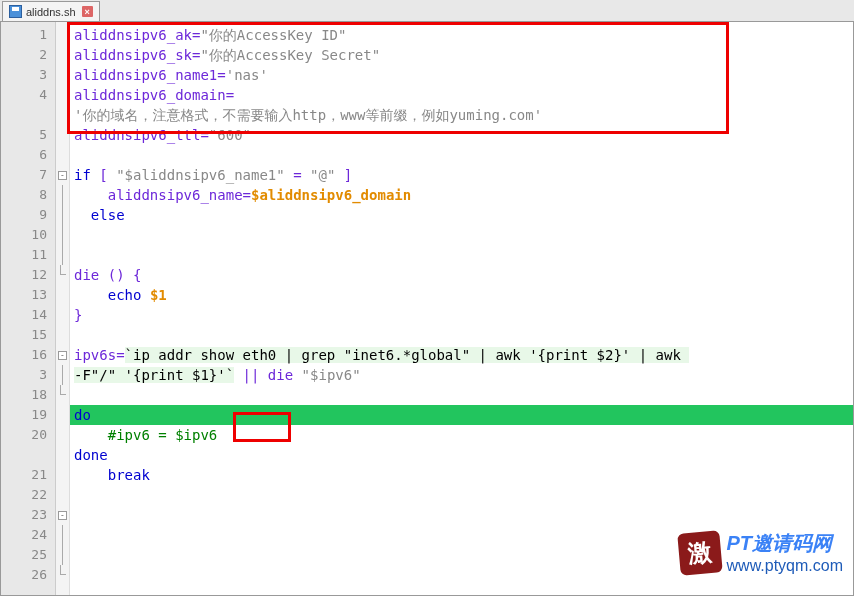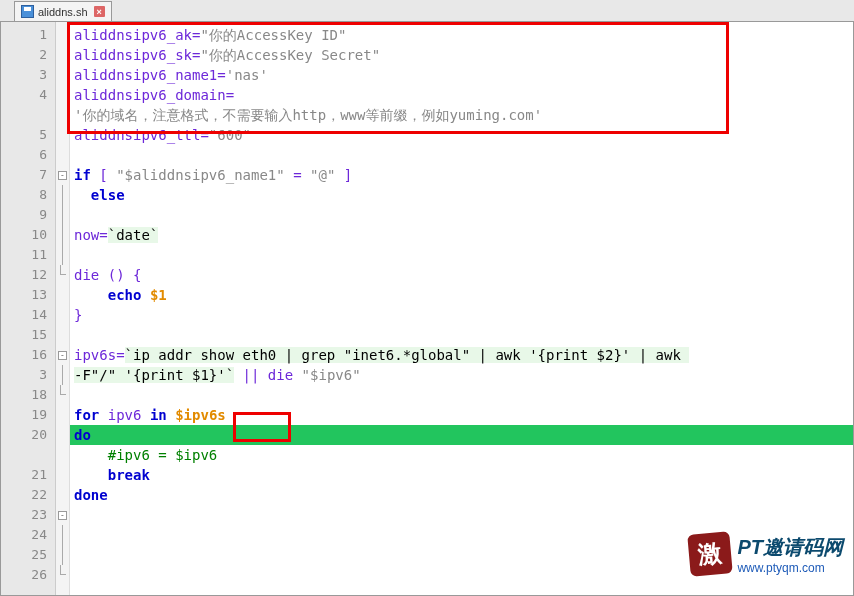--- a/index.html
+++ b/index.html
@@ -1,45 +1,45 @@
 <!DOCTYPE html>
 <html><head>
 <meta charset="utf-8">
 <style>
 *{margin:0;padding:0;box-sizing:border-box;}
 body{font-family:Consolas,Monaco,monospace;font-size:14px;background:#fff;overflow:hidden;}
-.tab-bar{background:#e8e8e8;border-bottom:1px solid #999;height:22px;display:flex;align-items:flex-end;padding-left:14px;}
+.tab-bar{background:#e8e8e8;border-bottom:1px solid #999;height:22px;display:flex;align-items:flex-end;padding-left:2px;}
 .tab{display:flex;align-items:center;background:#f4f4f4;border:1px solid #999;border-bottom:none;padding:2px 6px;height:20px;font-family:Tahoma,sans-serif;font-size:11px;color:#333;cursor:pointer;}
 .tab .save-icon{width:13px;height:13px;margin-right:4px;background:#4a90d9;border:1px solid #2c5f9e;position:relative;}
 .tab .save-icon::after{content:"";position:absolute;top:1px;left:2px;width:7px;height:4px;background:#fff;}
 .tab .close-x{width:11px;height:11px;margin-left:6px;background:#d66;color:#fff;display:flex;align-items:center;justify-content:center;font-size:9px;font-weight:bold;border-radius:1px;}
 .editor-wrap{display:flex;height:574px;border:1px solid #999;border-top:none;}
 .gutter{width:55px;background:#e8e8e8;border-right:1px solid #ccc;padding-top:3px;}
 .ln{height:20px;line-height:20px;text-align:right;padding-right:8px;color:#888;font-size:13px;}
 .fold-col{width:14px;background:#f4f4f4;border-right:1px solid #ddd;padding-top:3px;}
 .fold{height:20px;display:flex;align-items:center;justify-content:center;}
 .fold-box{width:9px;height:9px;border:1px solid #999;background:#fff;color:#666;font-size:8px;line-height:7px;text-align:center;}
 .fold-line{width:1px;height:20px;background:#aaa;}
 .fold-end{width:6px;height:20px;border-left:1px solid #aaa;border-bottom:1px solid #aaa;margin-bottom:10px;height:10px;}
 .code{flex:1;padding-top:3px;background:#fff;position:relative;}
 .line{height:20px;line-height:20px;white-space:pre;padding-left:4px;}
-.kw{color:#0000d0;font-weight:bold;}
+.kw{color:#0000d0;font-weight:normal;}
 .str{color:#888;}
 .var{color:#e28b00;font-weight:bold;}
 .cmt{color:#008000;}
 .btk{background:#e8f8e8;}
 .norm{color:#6d28d9;}
 .hl-line{background:#22c55e;}
 .red-box1{position:absolute;border:3px solid #e00;top:0px;left:-3px;width:662px;height:112px;pointer-events:none;}
 .red-box2{position:absolute;border:3px solid #e00;top:390px;left:163px;width:58px;height:30px;pointer-events:none;}
 .watermark{position:absolute;right:10px;bottom:20px;display:flex;align-items:center;gap:6px;}
 .wm-badge{width:42px;height:42px;background:#8b1a1a;border-radius:6px;display:flex;align-items:center;justify-content:center;color:#fff;font-size:24px;font-weight:bold;transform:rotate(-5deg);}
 .wm-text{display:flex;flex-direction:column;font-family:Arial,sans-serif;}
-.wm-text .t1{color:#0c4a6e;font-size:20px;font-weight:bold;font-style:italic;}
-.wm-text .t2{color:#1e5bb8;font-size:12px;}
+.wm-text .t1{color:#3b82f6;font-size:20px;font-weight:bold;font-style:italic;}
+.wm-text .t2{color:#1e5bb8;font-size:16px;}
 </style>
 </head>
 <body>
 
 <div class="tab-bar">
   <div class="tab">
     <span class="save-icon"></span>
     <span>aliddns.sh</span>
     <span class="close-x">×</span>
   </div>
@@ -143,30 +143,29 @@
       </div>
     </div>
   <div class="line"><span class="norm">aliddnsipv6_ak=</span><span class="str">"你的AccessKey ID"</span></div>
       <div class="line"><span class="norm">aliddnsipv6_sk=</span><span class="str">"你的AccessKey Secret"</span></div>
       <div class="line"><span class="norm">aliddnsipv6_name1=</span><span class="str">'nas'</span></div>
       <div class="line"><span class="norm">aliddnsipv6_domain=</span></div>
       <div class="line"><span class="str">'你的域名，注意格式，不需要输入http，www等前缀，例如yuming.com'</span></div>
       <div class="line"><span class="norm">aliddnsipv6_ttl=</span><span class="str">"600"</span></div>
       <div class="line"></div>
       <div class="line"><span class="kw">if</span><span class="norm"> [ </span><span class="str">"$aliddnsipv6_name1"</span><span class="norm"> = </span><span class="str">"@"</span><span class="norm"> ]</span></div>
+      <div class="line"><span class="norm">    aliddnsipv6_name=</span><span class="var">$aliddnsipv6_domain</span></div>
       <div class="line"><span class="norm">  </span><span class="kw">else</span></div>
       <div class="line"></div>
-      <div class="line"><span class="norm">now=</span><span class="btk">`date`</span></div>
       <div class="line"></div>
       <div class="line"><span class="norm">die () {</span></div>
       <div class="line"><span class="norm">    </span><span class="kw">echo</span><span class="norm"> </span><span class="var">$1</span></div>
       <div class="line"><span class="norm">}</span></div>
       <div class="line"></div>
       <div class="line"><span class="norm">ipv6s=</span><span class="btk">`ip addr show eth0 | grep "inet6.*global" | awk '{print $2}' | awk </span></div>
       <div class="line"><span class="btk">-F"/" '{print $1}'`</span><span class="norm"> || die </span><span class="str">"$ipv6"</span></div>
       <div class="line"></div>
-      <div class="line"><span class="kw">for</span><span class="norm"> ipv6 </span><span class="kw">in</span><span class="norm"> </span><span class="var">$ipv6s</span></div>
       <div class="line hl-line"><span class="kw">do</span></div>
       <div class="line"><span class="norm">    </span><span class="cmt">#ipv6 = $ipv6</span></div>
+      <div class="line"><span class="kw">done</span></div>
       <div class="line"><span class="norm">    </span><span class="kw">break</span></div>
-      <div class="line"><span class="kw">done</span></div>
     </div>
 </div>
 
 </body></html>

